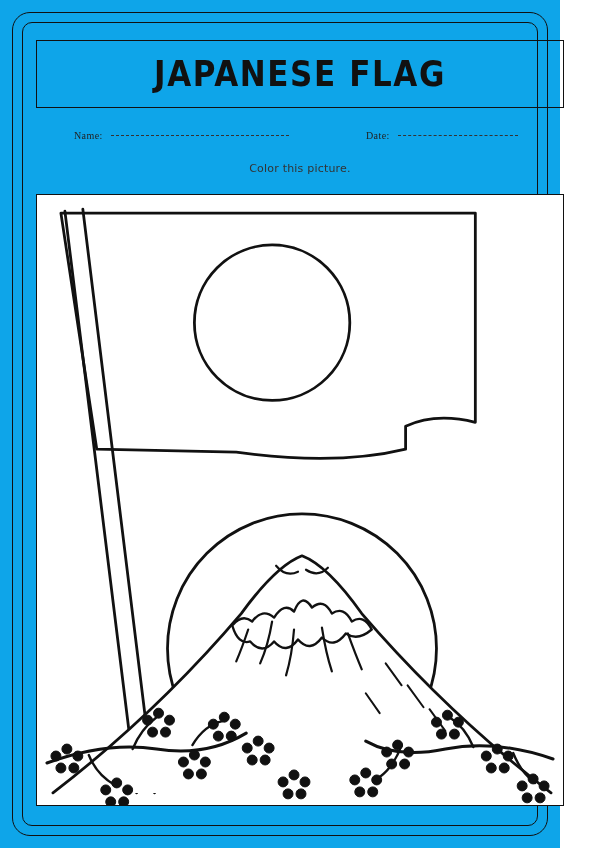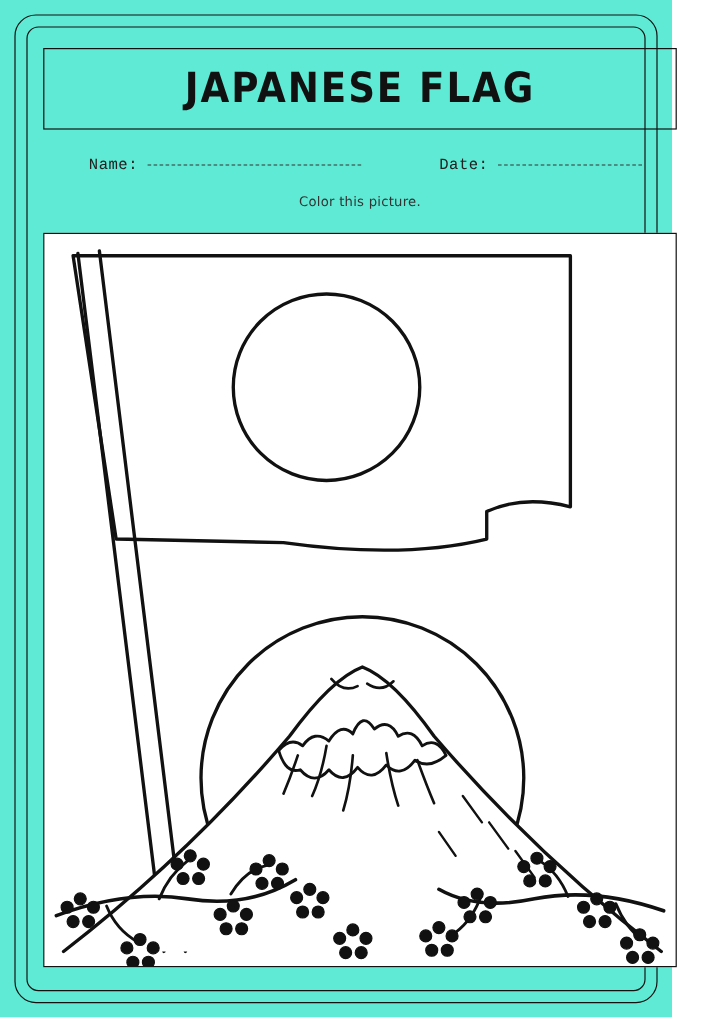--- a/index.html
+++ b/index.html
@@ -10,21 +10,21 @@
   body {
     width: 600px;
     height: 848px;
     font-family: "Liberation Sans", sans-serif;
     overflow: hidden;
   }
   .page {
     position: relative;
     width: 560px;
     height: 848px;
-    background: #5eead4;
+    background: #0ea5e9;
     box-sizing: border-box;
   }
   
   .outer-frame {
     position: absolute;
     left: 12px;
     top: 12px;
     right: 12px;
     bottom: 12px;
     border: 1.6px solid #111111;
@@ -73,22 +73,22 @@
   }
   .field {
     position: absolute;
     display: flex;
     align-items: baseline;
     gap: 8px;
   }
   .field.name { left: 38px; top: 4px; }
   .field.date { left: 330px; top: 4px; text-align: right; }
   .field-label {
-    font-family: Liberation Mono, monospace;
-    font-size: 13px;
+    font-family: Liberation Serif, serif;
+    font-size: 10px;
     color: #222222;
     letter-spacing: 0.4px;
   }
   .dash-line {
     display: inline-block;
     height: 1px;
     border-bottom: 1.4px dashed #333333;
     position: relative;
     top: -3px;
   }

